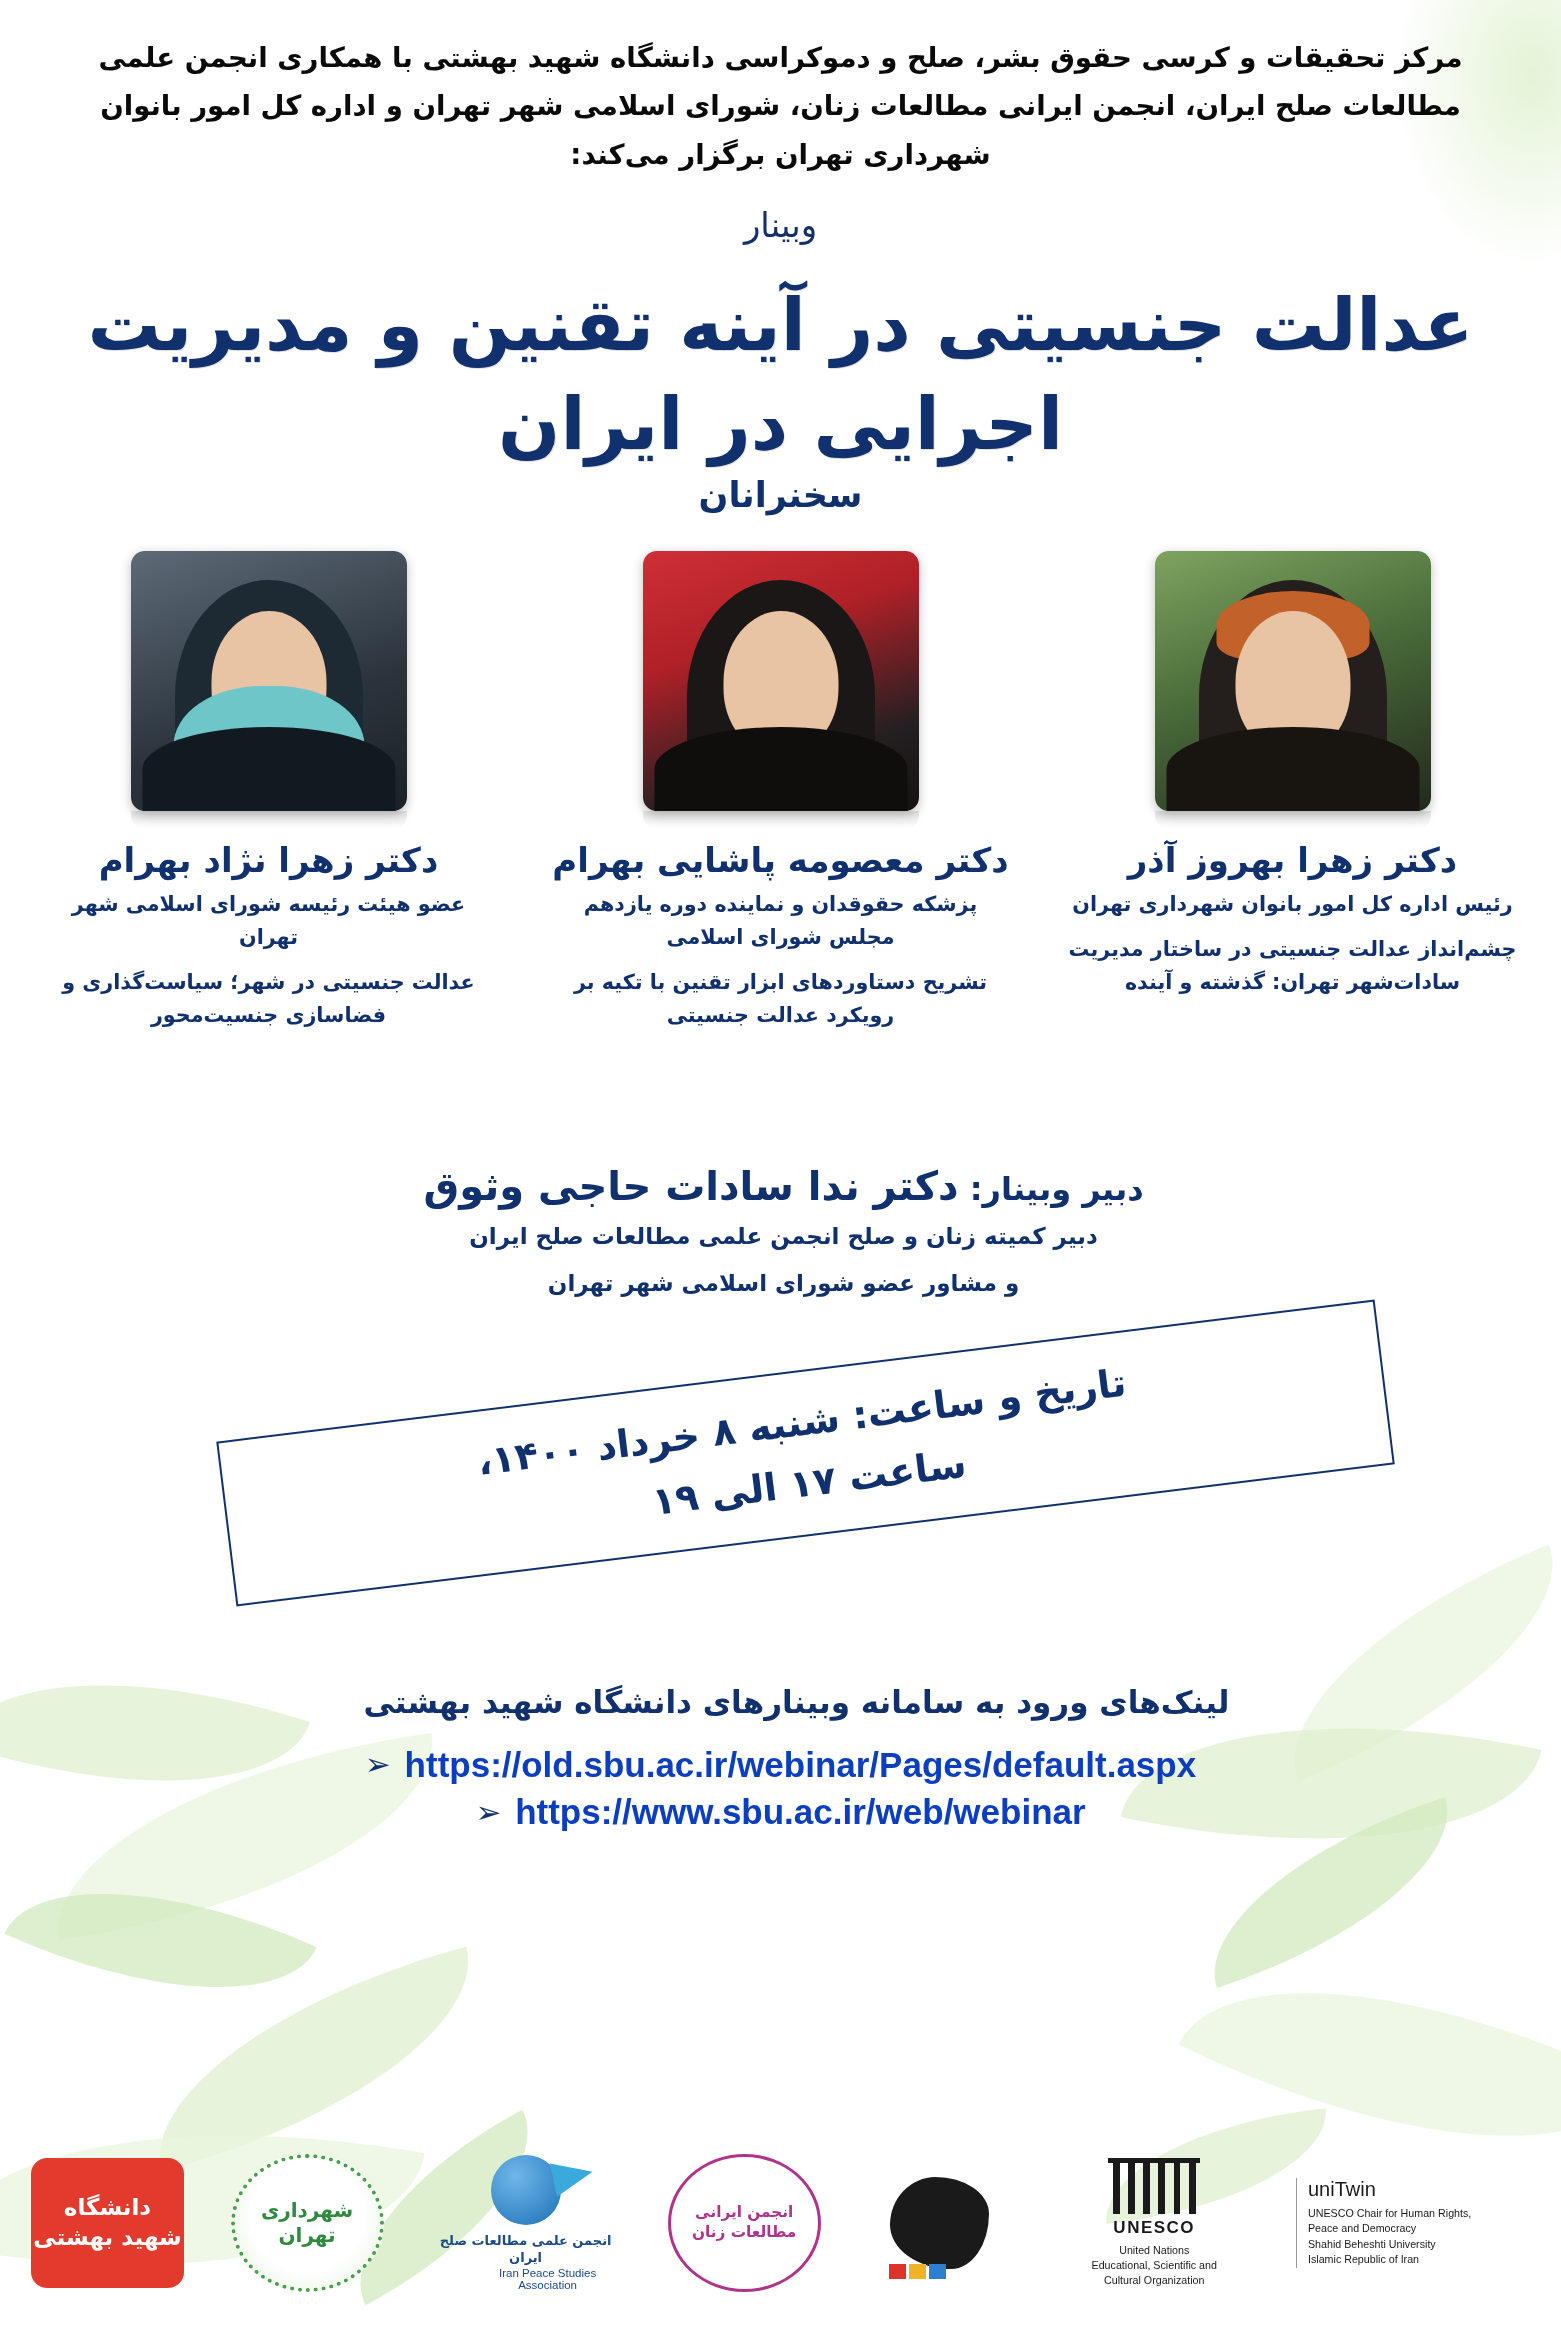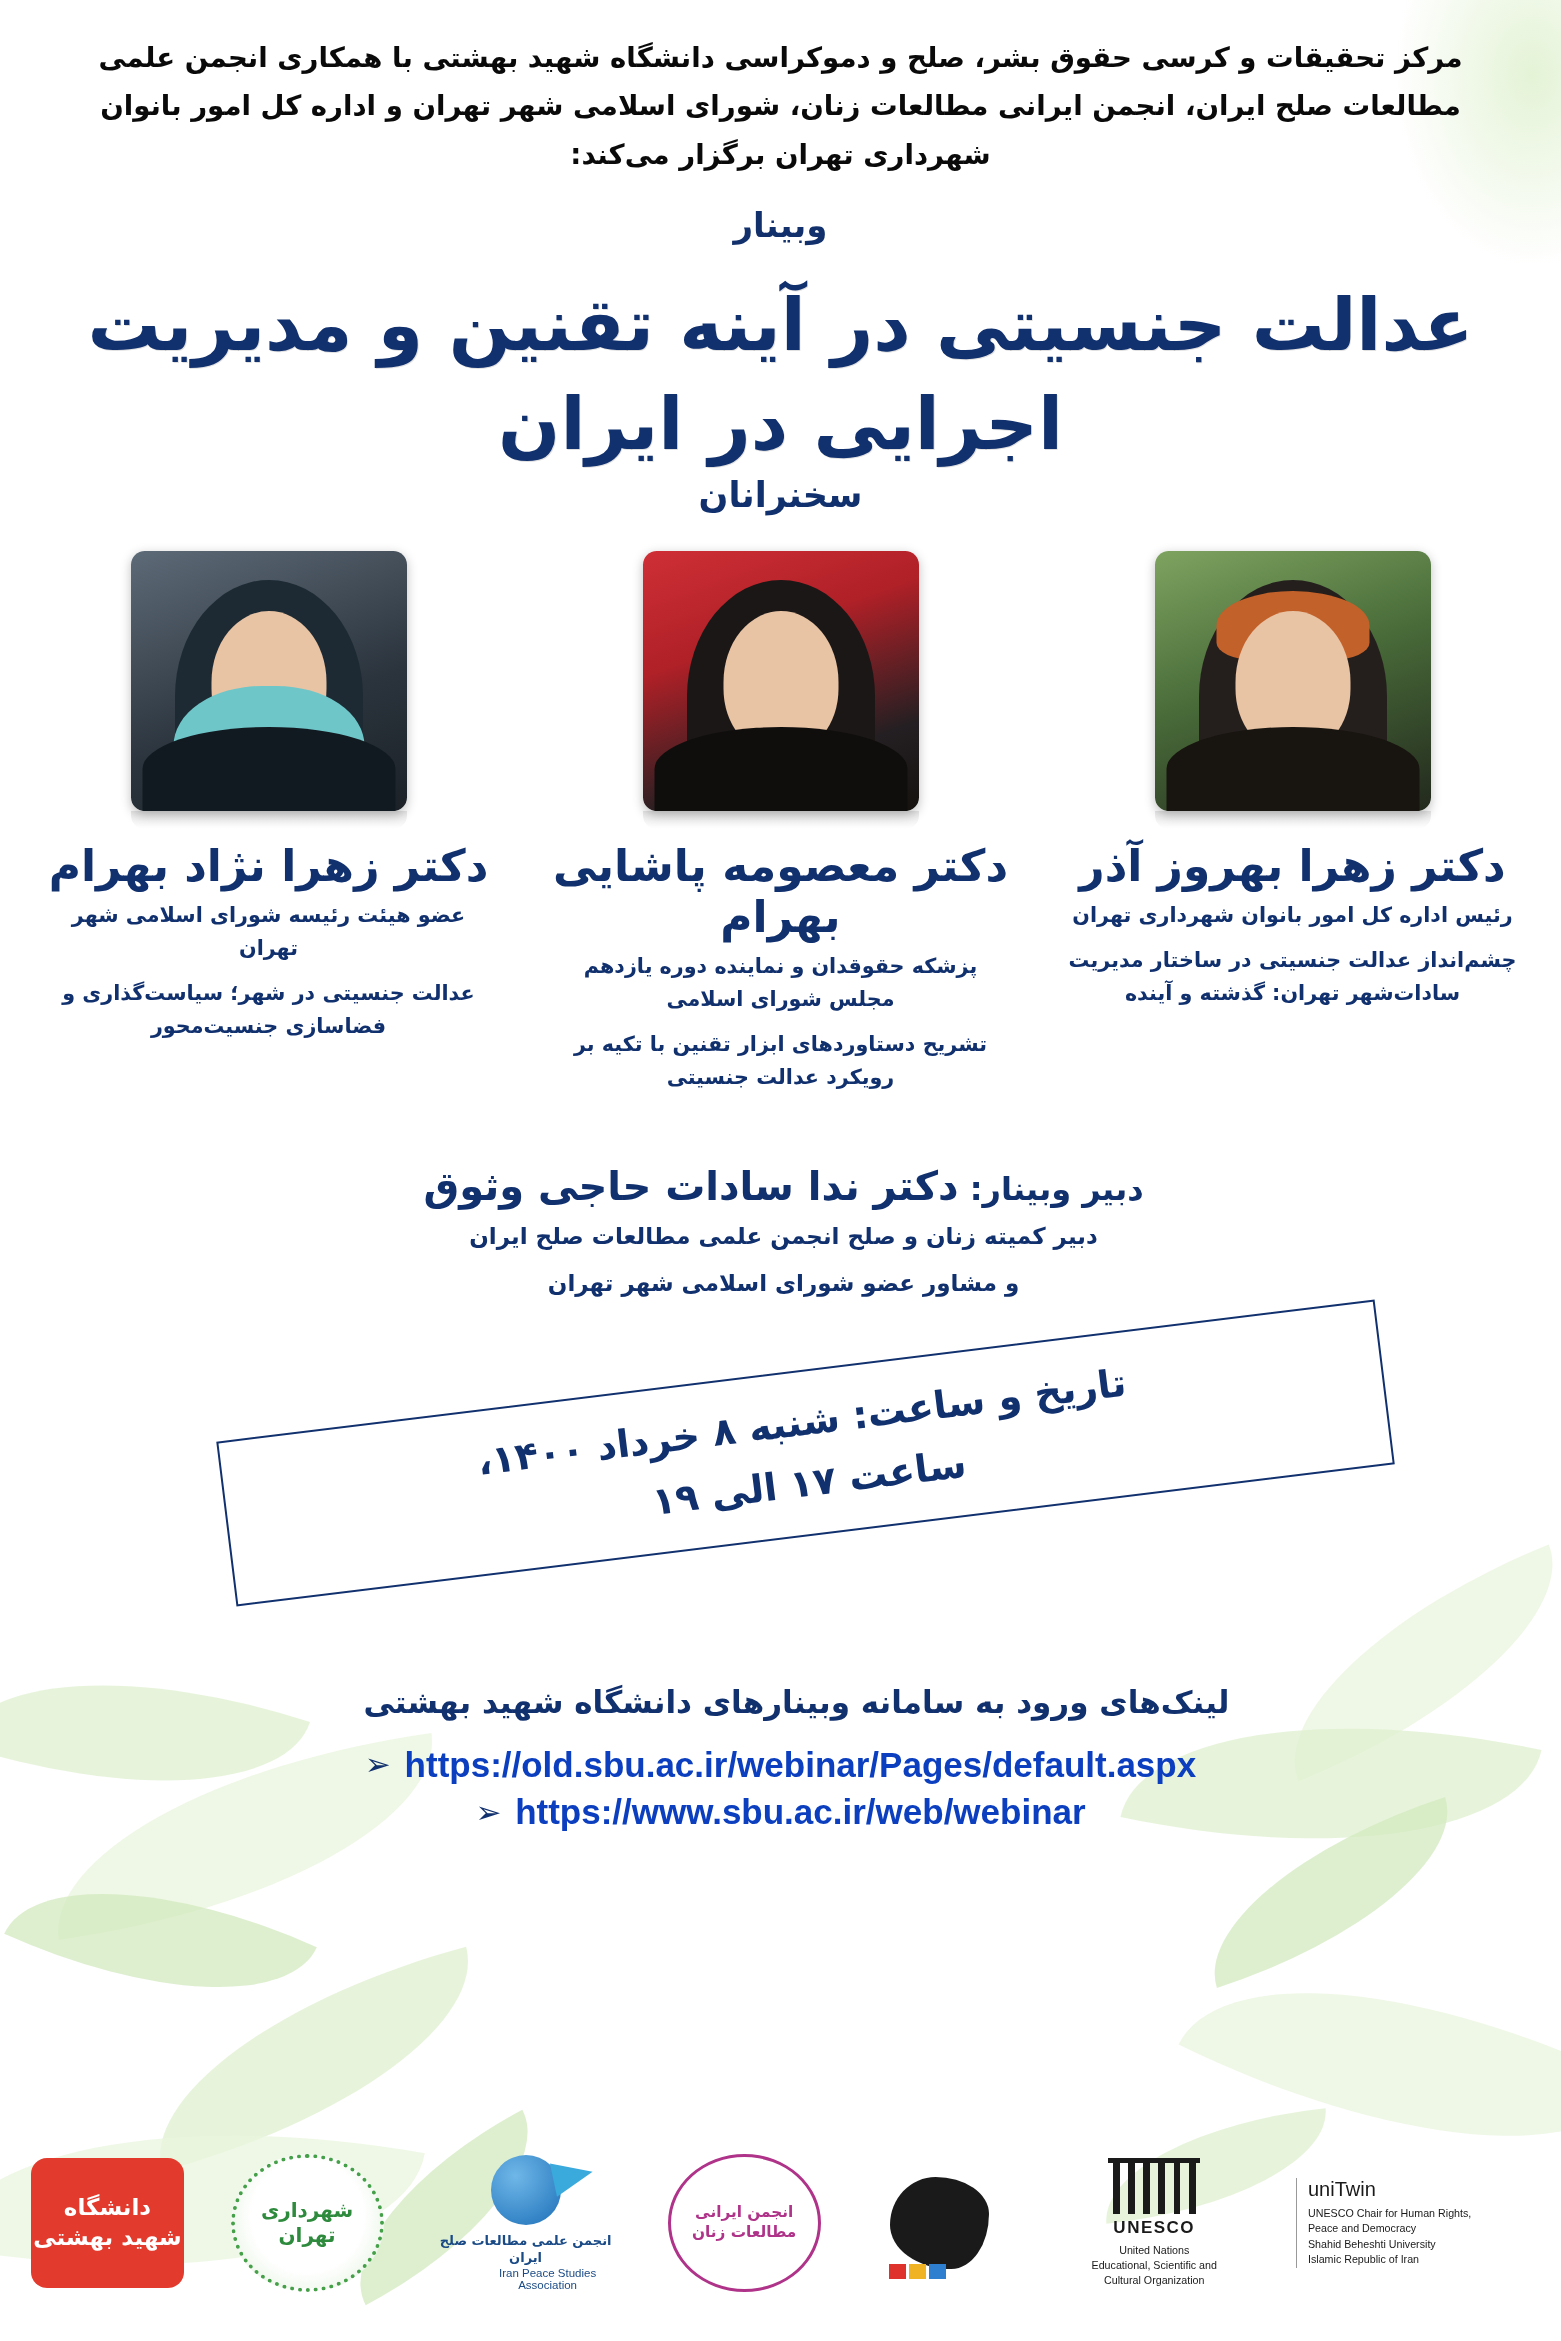--- a/index.html
+++ b/index.html
@@ -61,21 +61,21 @@
     font-family: "DejaVu Sans", sans-serif;
     direction: rtl;
   }
 
   .webinar-word {
     position: absolute;
     top: 205px;
     left: 0; right: 0;
     text-align: center;
     font-size: 34px;
-    font-weight: bold;
+    font-weight: normal;
     color: #12306b;
     letter-spacing: 0.8px;
   }
 
   .main-title {
     position: absolute;
     top: 276px;
     left: 69px;
     right: 69px;
     text-align: center;
@@ -174,21 +174,21 @@
     width: 276px;
     height: 18.4px;
     margin: 0 auto;
     background: linear-gradient(to bottom, rgba(0,0,0,.22), rgba(0,0,0,0));
     border-radius: 0 0 13.8px 13.8px;
     opacity: .45;
   }
 
   .speaker-name {
     margin-top: 10.7px;
-    font-size: 44px;
+    font-size: 34px;
     font-weight: bold;
     color: #11306e;
     direction: rtl;
   }
   .speaker-role {
     margin-top: 7.7px;
     font-size: 20.7px;
     font-weight: bold;
     color: #11306e;
     line-height: 1.6;

